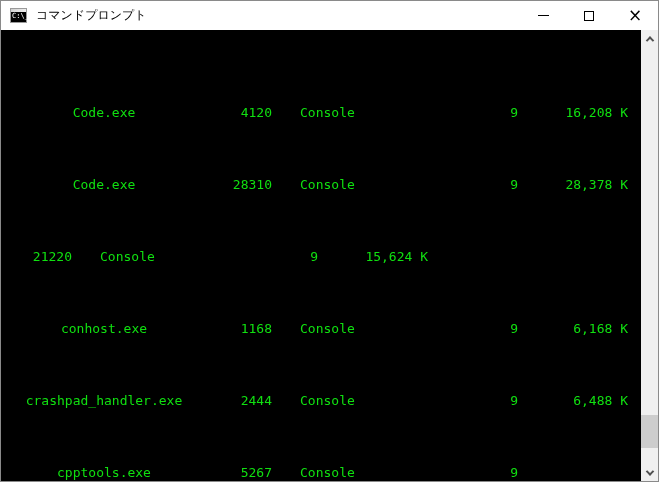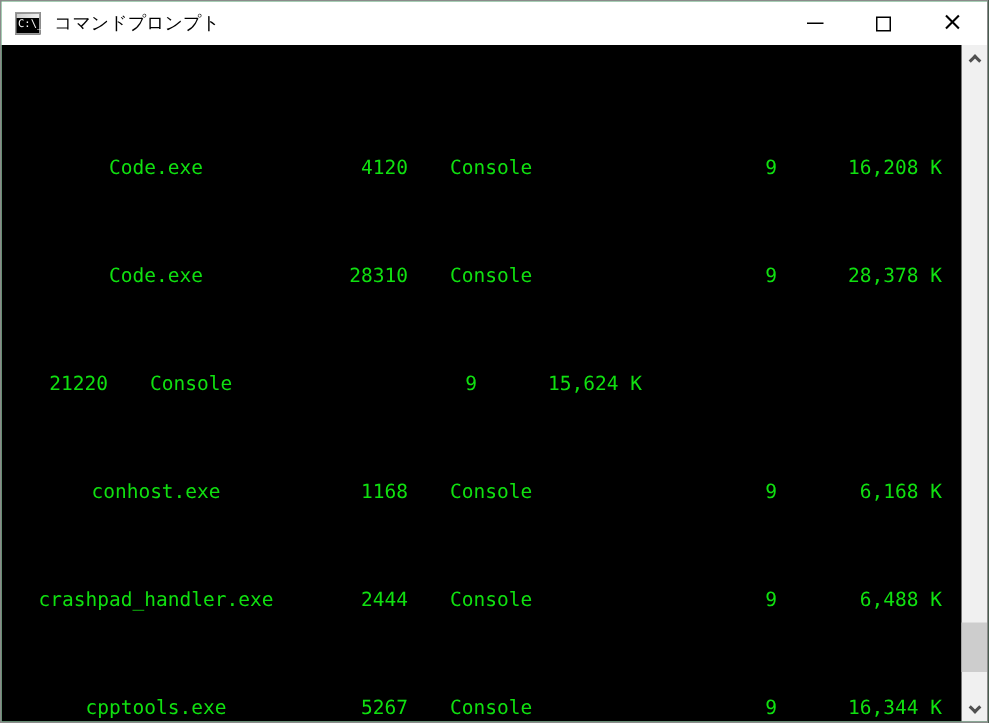--- a/index.html
+++ b/index.html
@@ -197,21 +197,20 @@
     <span class="c-snum">9</span>
     <span class="c-mem">6,488 K</span>
   </div>
 
   <div class="row">
     <span class="c-name">cpptools.exe</span>
     <span class="c-pid">5267</span>
     <span class="c-sp"></span>
     <span class="c-sess">Console</span>
     <span class="c-snum">9</span>
-    <span class="c-mem">16,344 K</span>
   </div>
 
   
 
   
 
   
 
   
 

